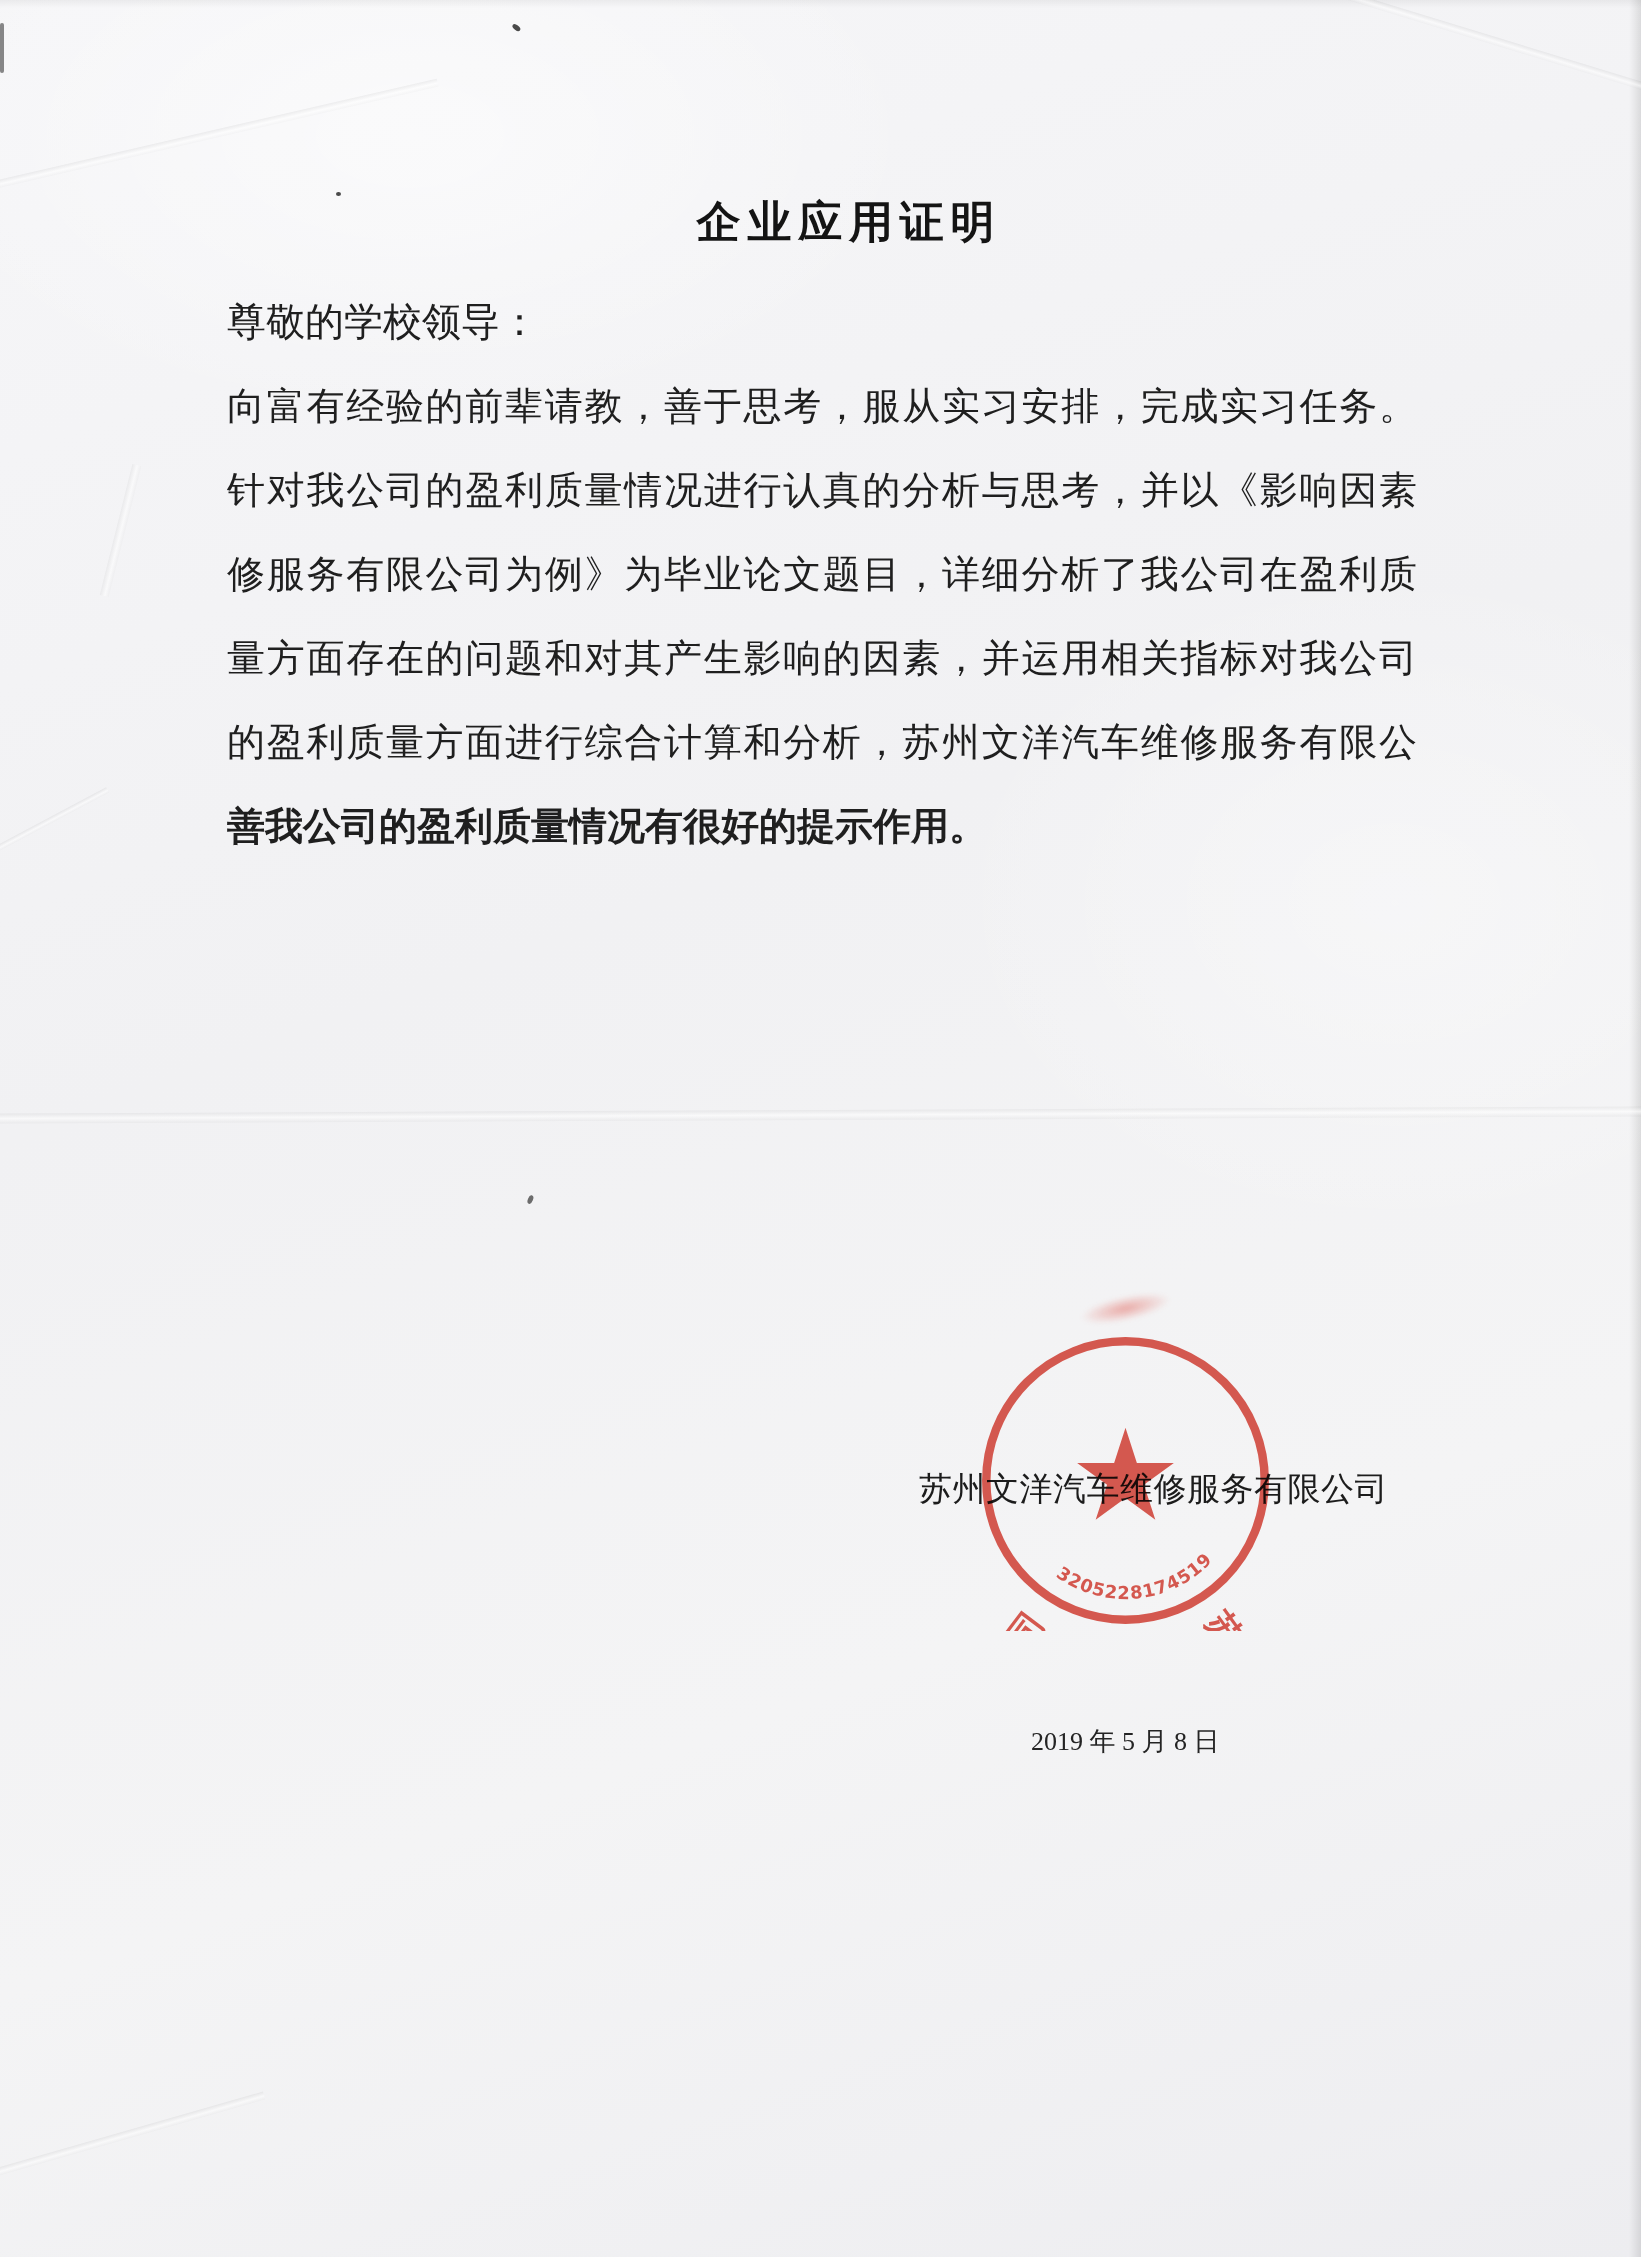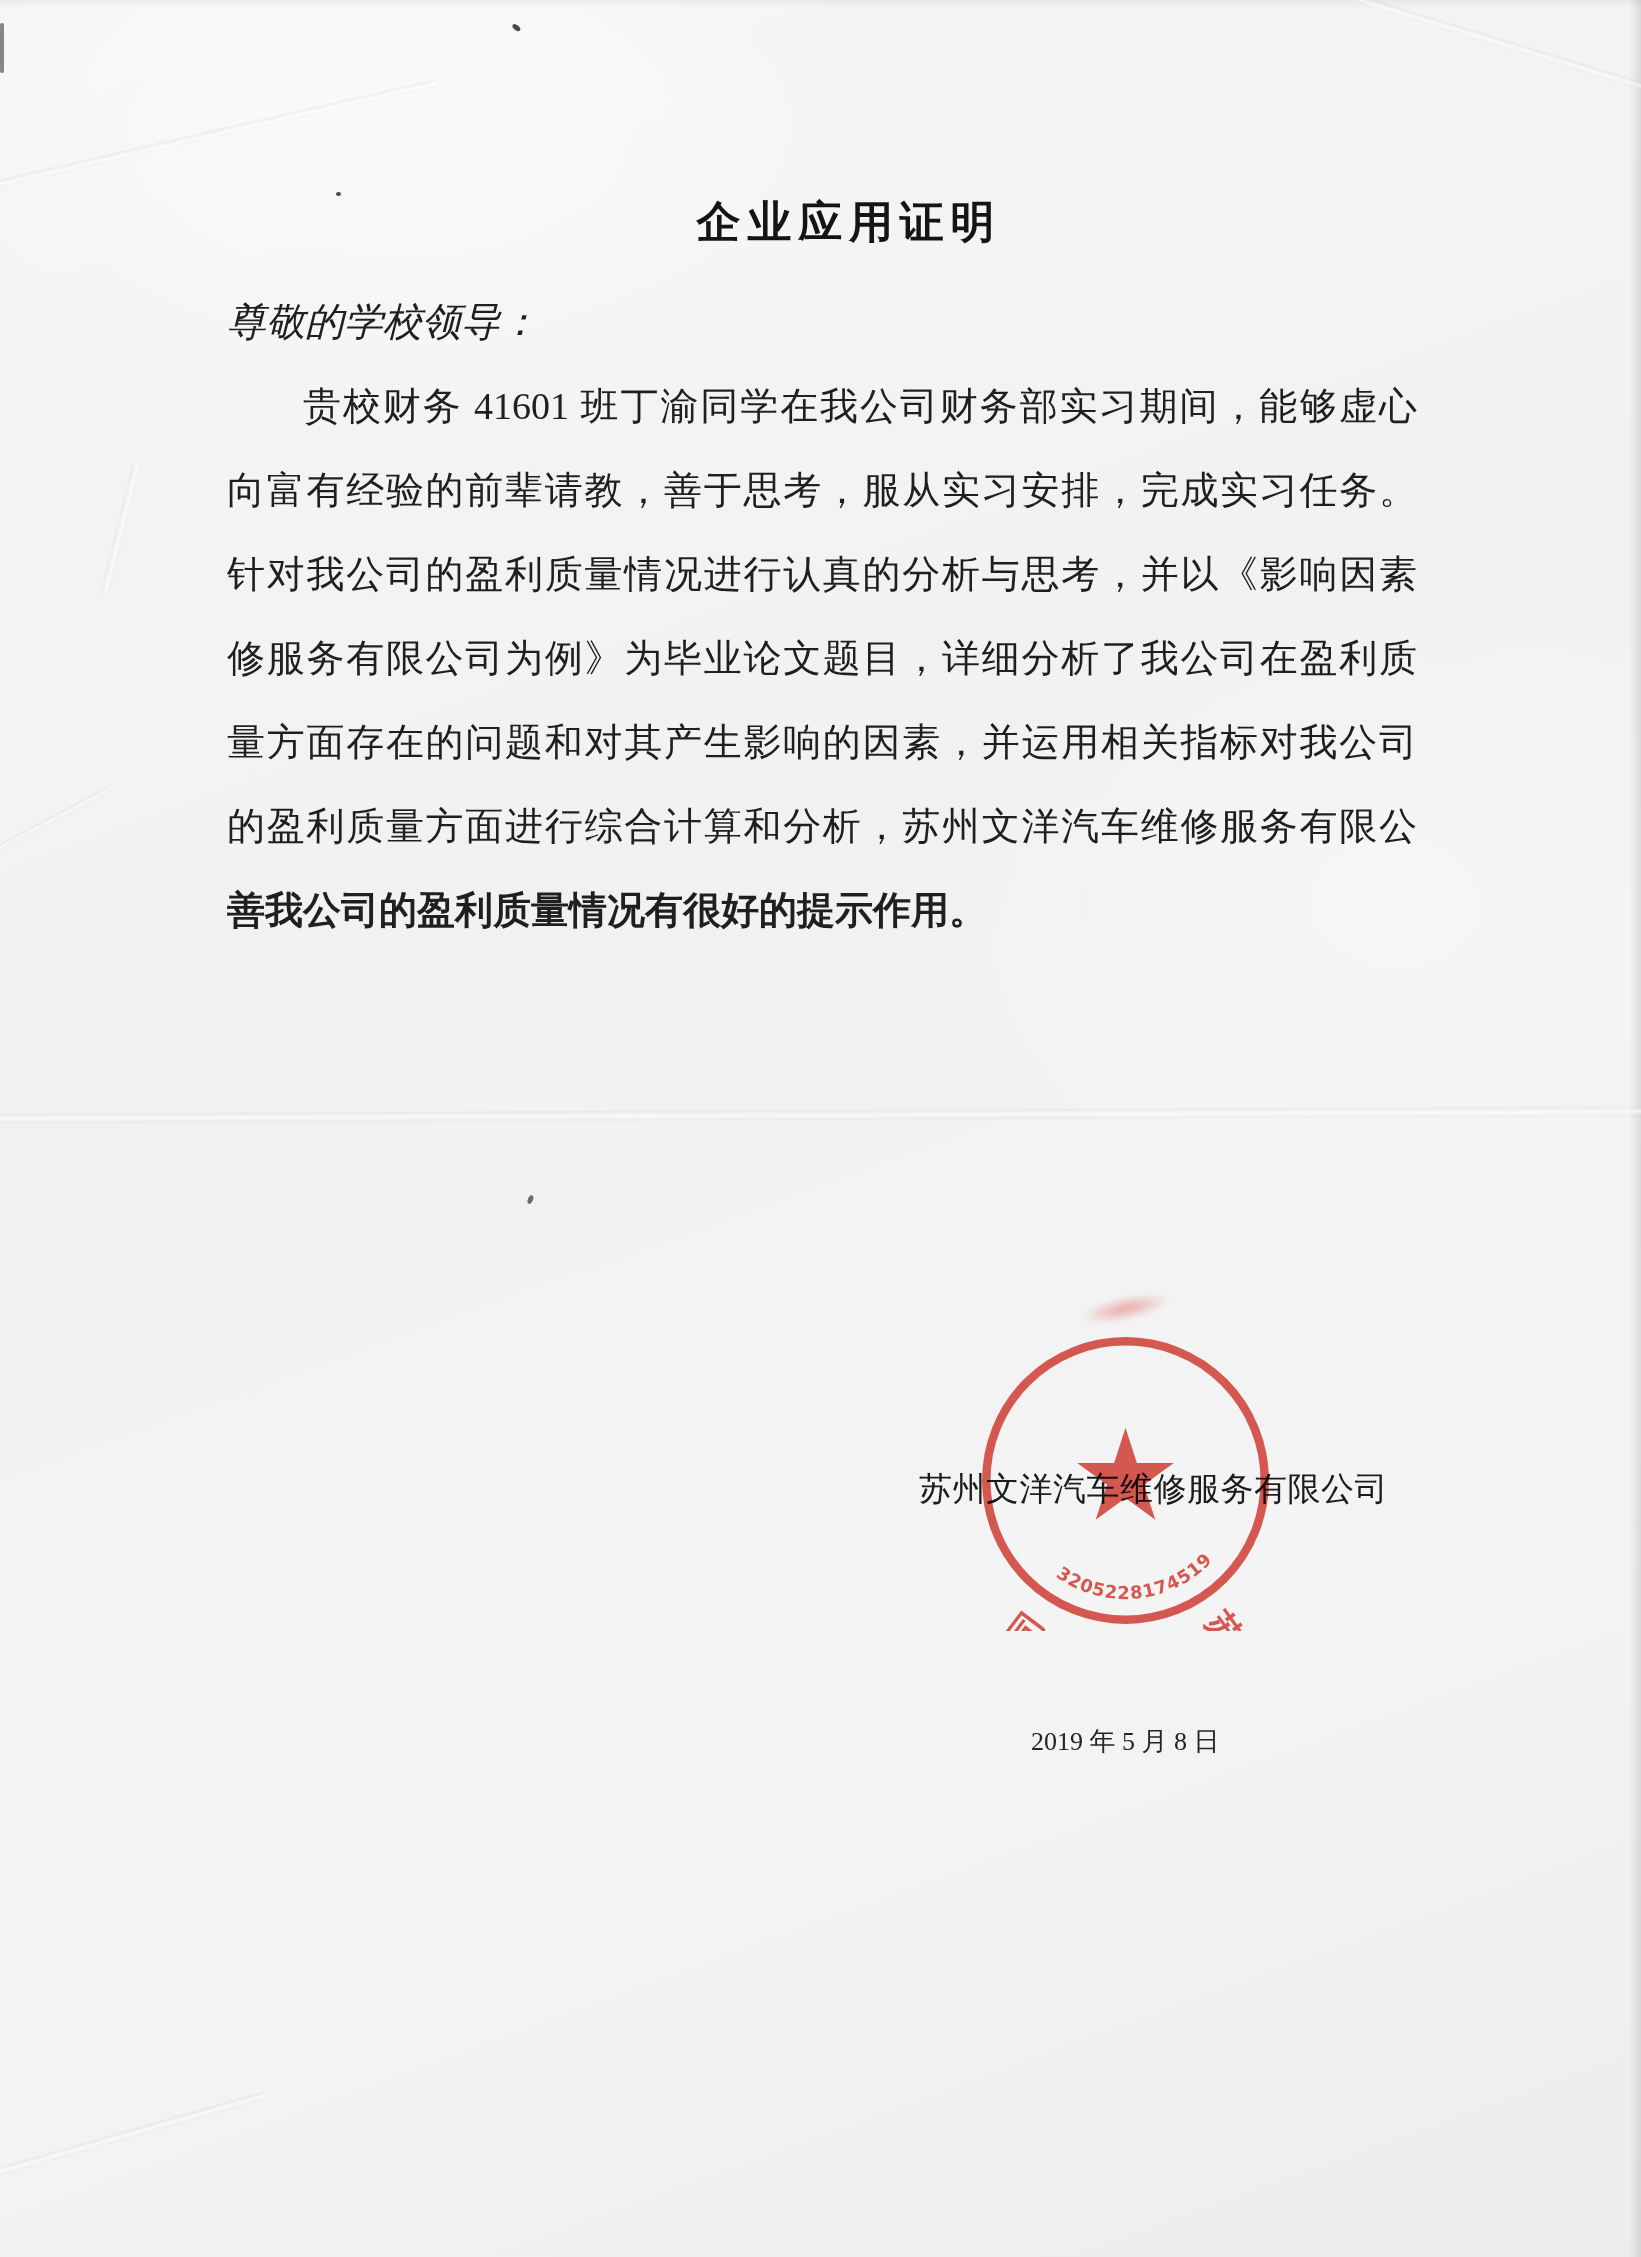--- a/index.html
+++ b/index.html
@@ -27,21 +27,21 @@
   .smudge { position:absolute; border-radius:50%;
     background:radial-gradient(ellipse, rgba(222,80,70,.45), rgba(222,80,70,0) 70%);
     filter:blur(1.9px); }
   
   .title {
     position:absolute; left:16px; top:193px; width:100%;
     padding-left:25px; box-sizing:border-box;
     text-align:center; font-size:44px; font-weight:600; letter-spacing:6.8px; color:#141414;
   }
   .content { position:absolute; left:227px; top:280px; width:1190px; }
-  .salutation { font-size:39px; line-height:84px; height:84px;font-style:italic; }
+  .salutation { font-size:39px; line-height:84px; height:84px; }
   .para-line {
     font-size:38px; line-height:84px; height:84px;
     text-align:justify; text-align-last:justify;
     overflow:hidden;
   }
   .para-line.first-line { text-indent:2em; }
   .para-line.last-line  { text-align-last:left;font-weight:bold; }
   .signature { position:absolute; left:919px; top:1470px; font-size:33px; line-height:1.2; letter-spacing:0.5px; color:#1c1c1c; }
   .date-line { position:absolute; left:1031px; top:1726px; font-size:26px; line-height:1.2; color:#242424; }
   
@@ -68,21 +68,20 @@
   <div class="speck" style="left:336px; top:192px; width:4.8px; height:3.9px;"></div>
   <div class="speck" style="left:0; top:23px; width:3.9px; height:50px; border-radius:1.9px; opacity:.65;"></div>
   <div class="speck" style="left:528px; top:1195px; width:4.8px; height:8.7px; transform:rotate(22deg); opacity:.8;"></div>
   <div class="smudge" style="left:1079px; top:1296px; width:93px; height:25px; transform:rotate(-12deg);"></div>
 
   <div class="title">企业应用证明</div>
 
   <div class="content">
     <div class="salutation">尊敬的学校领导：</div>
     <div>
-        <div class="para-line first-line">贵校财务 41601 班丁渝同学在我公司财务部实习期间，能够虚心</div>
         <div class="para-line">向富有经验的前辈请教，善于思考，服从实习安排，完成实习任务。</div>
         <div class="para-line">针对我公司的盈利质量情况进行认真的分析与思考，并以《影响因素</div>
         <div class="para-line">修服务有限公司为例》为毕业论文题目，详细分析了我公司在盈利质</div>
         <div class="para-line">量方面存在的问题和对其产生影响的因素，并运用相关指标对我公司</div>
         <div class="para-line">的盈利质量方面进行综合计算和分析，苏州文洋汽车维修服务有限公司，</div>
         <div class="para-line last-line">善我公司的盈利质量情况有很好的提示作用。</div>
       </div>
   </div>
 
   <div class="signature">苏州文洋汽车维修服务有限公司</div>

